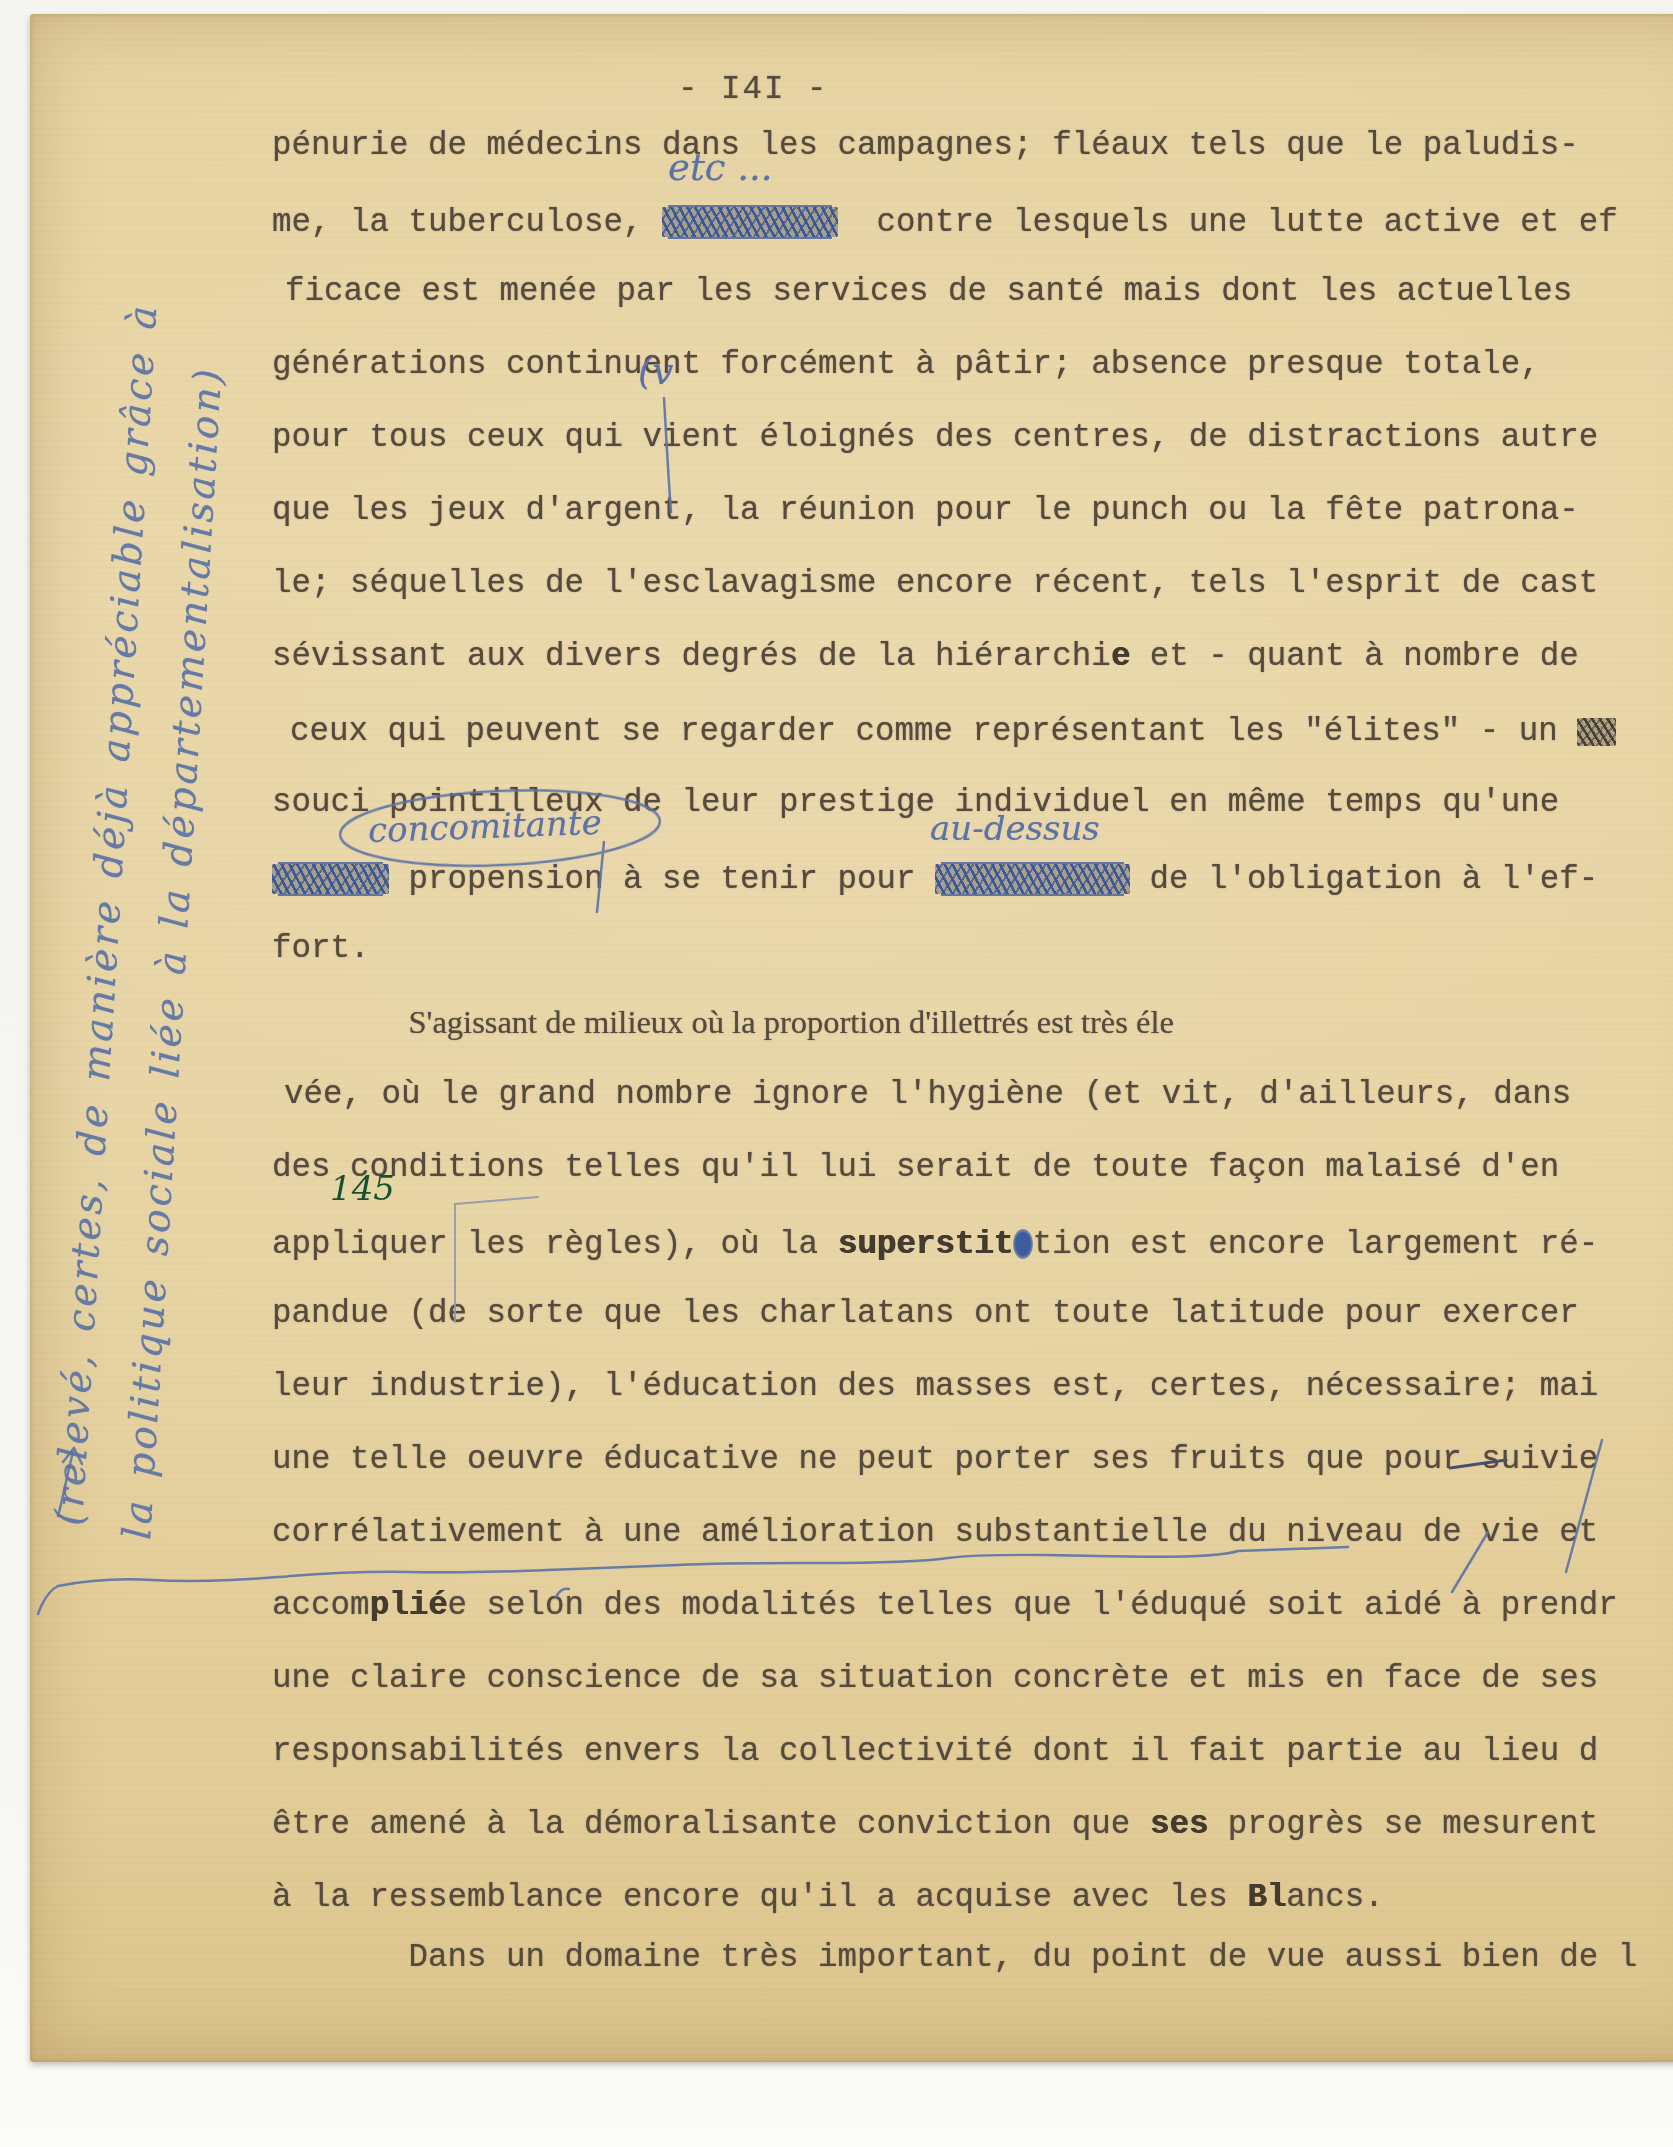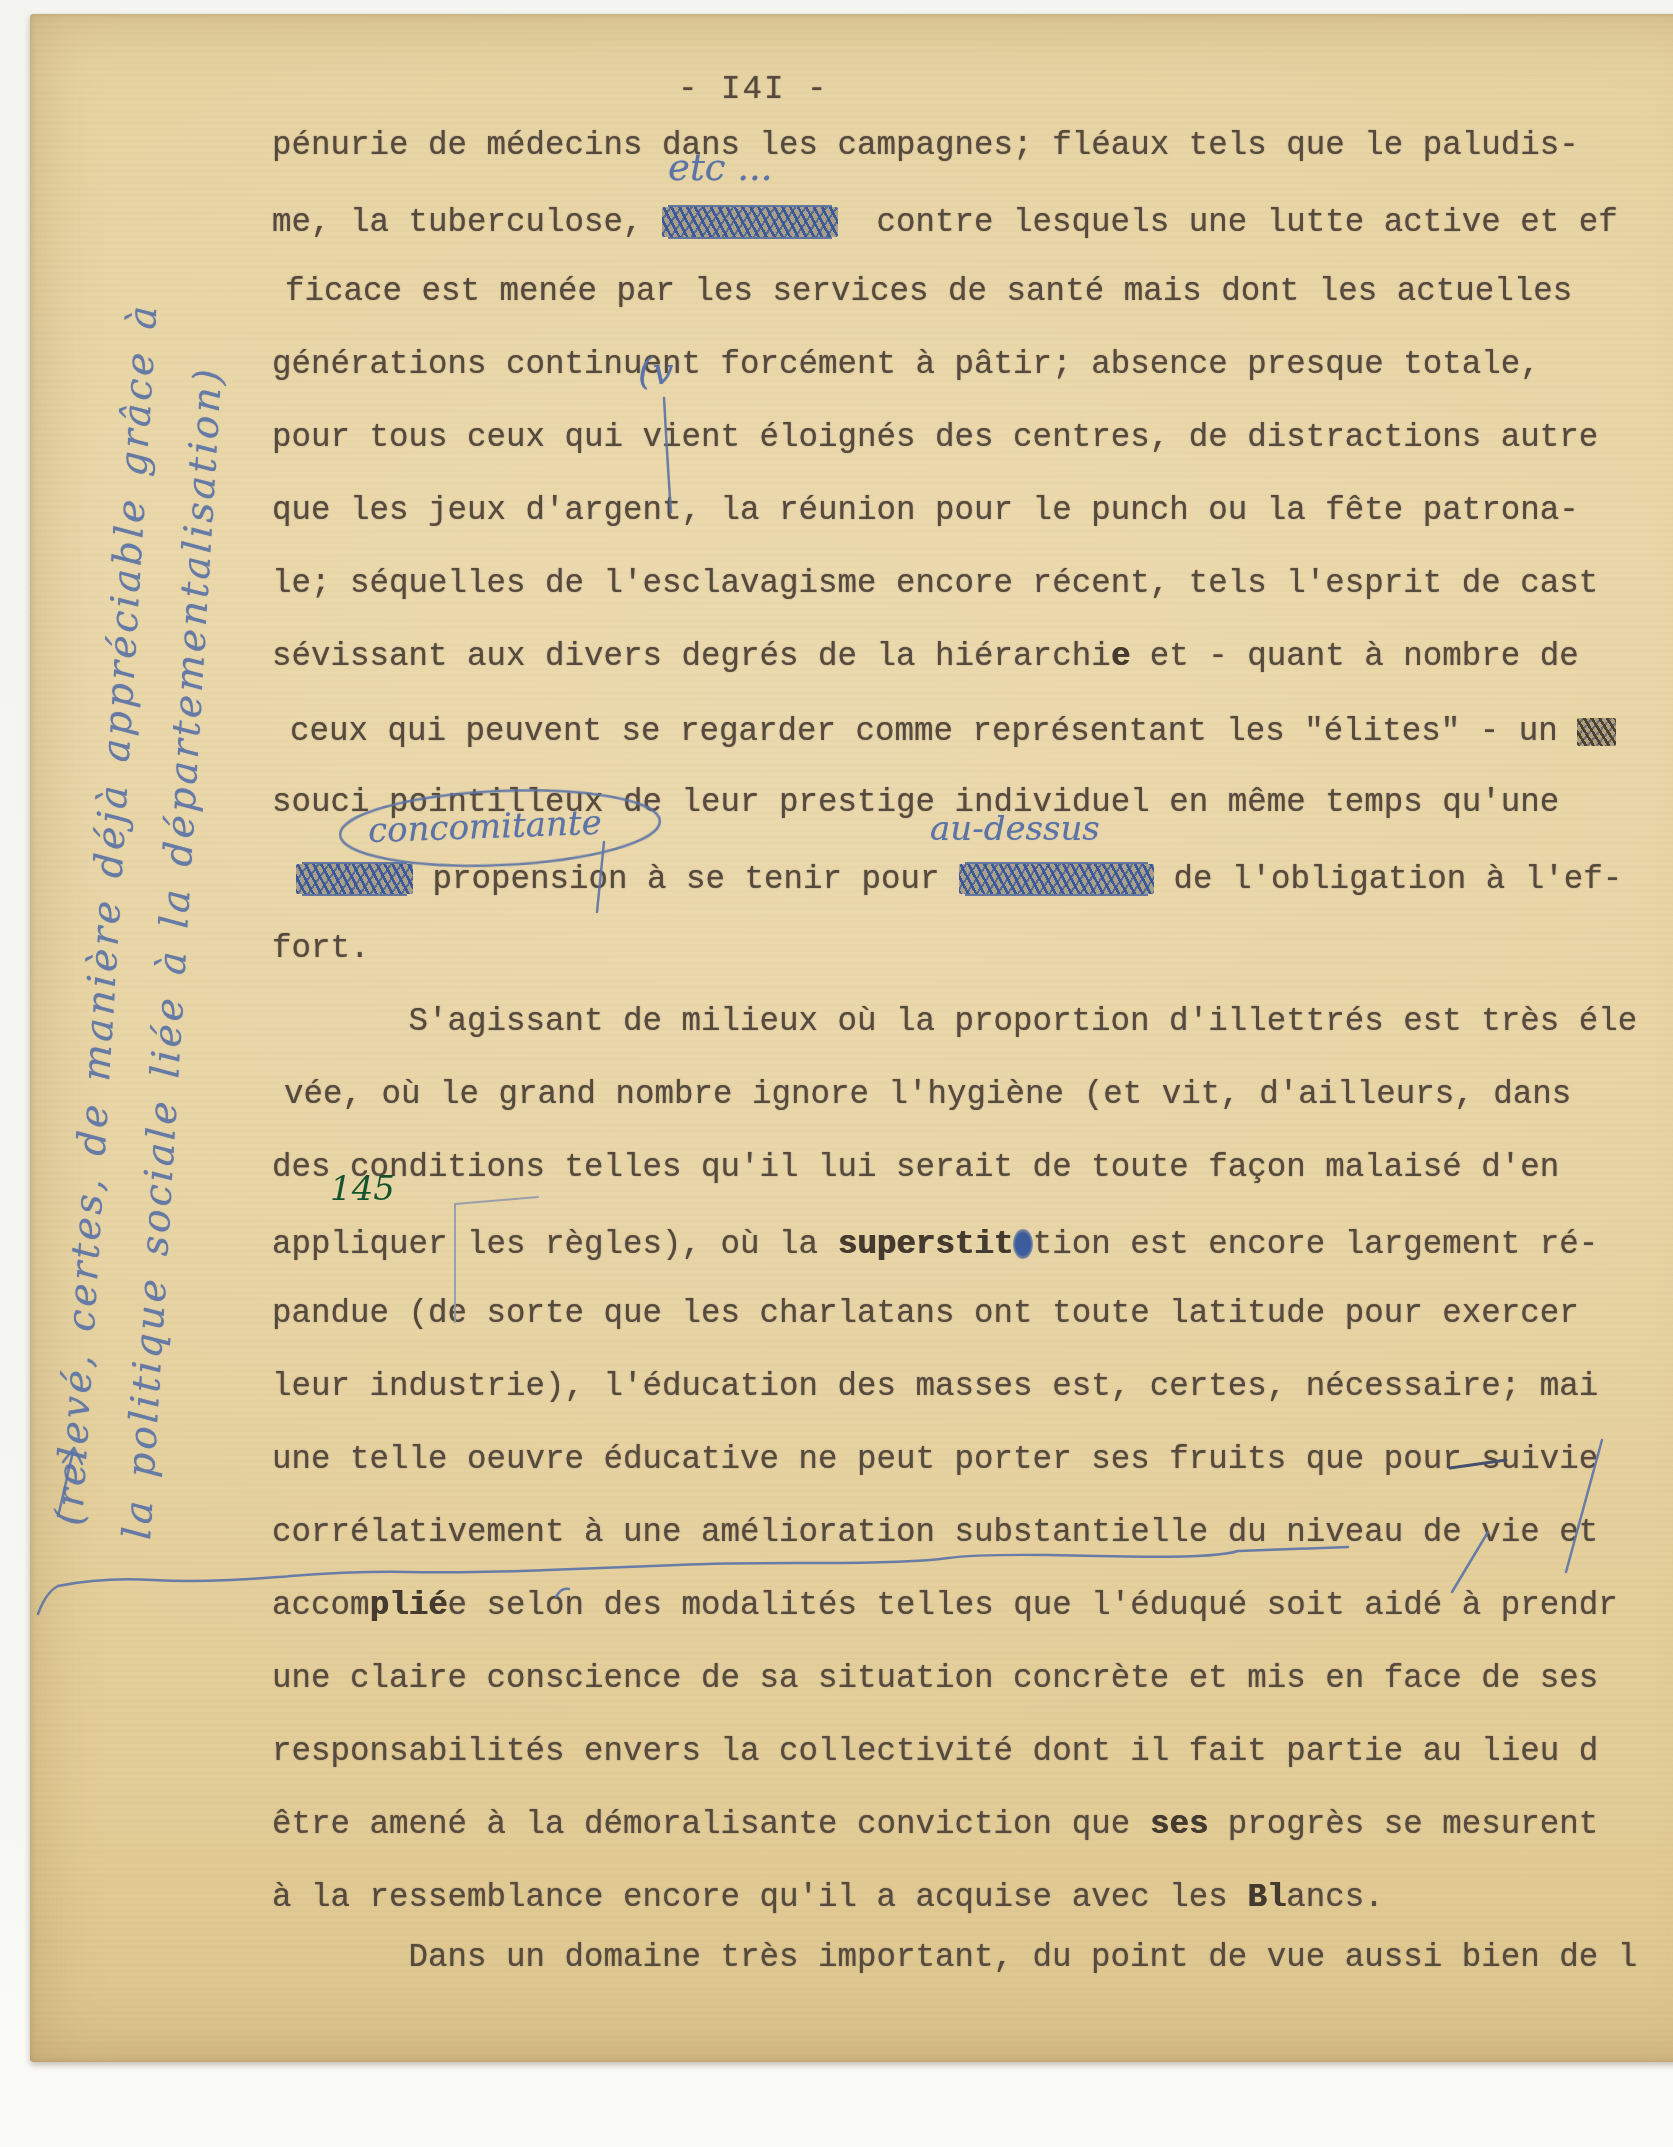--- a/index.html
+++ b/index.html
@@ -74,23 +74,23 @@
     <div class="tline" style="top: 128px; left: 272px;"><span>pénurie de médecins dans les campagnes; fléaux tels que le paludis-</span></div>
     <div class="tline" style="top: 201px; left: 272px;"><span>me, la tuberculose, </span><span class="xout" style="width: 175.5px;"></span><span>  contre lesquels une lutte active et ef</span></div>
     <div class="tline" style="top: 274px; left: 285px;"><span>ficace est menée par les services de santé mais dont les actuelles</span></div>
     <div class="tline" style="top: 347px; left: 272px;"><span>générations continuent forcément à pâtir; absence presque totale,</span></div>
     <div class="tline" style="top: 420px; left: 272px;"><span>pour tous ceux qui vient éloignés des centres, de distractions autre</span></div>
     <div class="tline" style="top: 493px; left: 272px;"><span>que les jeux d'argent, la réunion pour le punch ou la fête patrona-</span></div>
     <div class="tline" style="top: 566px; left: 272px;"><span>le; séquelles de l'esclavagisme encore récent, tels l'esprit de cast</span></div>
     <div class="tline" style="top: 639px; left: 272px;"><span>sévissant aux divers degrés de la hiérarchi</span><span class="ov">e</span><span> et - quant à nombre de</span></div>
     <div class="tline" style="top: 712px; left: 290px; font-family: Liberation Mono, monospace;"><span>ceux qui peuvent se regarder comme représentant les "élites" - un </span><span class="xdark" style="width: 39px;"></span></div>
     <div class="tline" style="top: 785px; left: 272px;"><span>souci pointilleux de leur prestige individuel en même temps qu'une</span></div>
-    <div class="tline" style="top: 858px; left: 272px; margin-left: 24px;"><span class="xout" style="width: 117px;"></span><span> propension à se tenir pour </span><span class="xout" style="width: 195px;"></span><span> de l'obligation à l'ef-</span></div>
+    <div class="tline" style="top: 858px; left: 272px;"><span class="xout" style="width: 117px;"></span><span> propension à se tenir pour </span><span class="xout" style="width: 195px;"></span><span> de l'obligation à l'ef-</span></div>
     <div class="tline" style="top: 931px; left: 272px;"><span>fort.</span></div>
-    <div class="tline" style="top: 1004px; left: 408.5px;"><span>S'agissant de milieux où la proportion d'illettrés est très éle</span></div>
+    <div class="tline" style="top: 1004px; left: 408.5px; font-family: Liberation Serif, serif;"><span>S'agissant de milieux où la proportion d'illettrés est très éle</span></div>
     <div class="tline" style="top: 1077px; left: 272px; margin-left: 12px;"><span>vée, où le grand nombre ignore l'hygiène (et vit, d'ailleurs, dans</span></div>
     <div class="tline" style="top: 1150px; left: 272px;"><span>des conditions telles qu'il lui serait de toute façon malaisé d'en</span></div>
     <div class="tline" style="top: 1223px; left: 272px;"><span>appliquer les règles), où la </span><span class="ov">superstit</span><span class="blot" style="width: 19.5px;"></span><span>tion est encore largement ré-</span></div>
     <div class="tline" style="top: 1296px; left: 272px;"><span>pandue (de sorte que les charlatans ont toute latitude pour exercer</span></div>
     <div class="tline" style="top: 1369px; left: 272px;"><span>leur industrie), l'éducation des masses est, certes, nécessaire; mai</span></div>
     <div class="tline" style="top: 1442px; left: 272px;"><span>une telle oeuvre éducative ne peut porter ses fruits que pour suivie</span></div>
     <div class="tline" style="top: 1515px; left: 272px;"><span>corrélativement à une amélioration substantielle du niveau de vie et</span></div>
     <div class="tline" style="top: 1588px; left: 272px;"><span>accom</span><span class="ov">plié</span><span>e selon des modalités telles que l'éduqué soit aidé à prendr</span></div>
     <div class="tline" style="top: 1661px; left: 272px;"><span>une claire conscience de sa situation concrète et mis en face de ses</span></div>
     <div class="tline" style="top: 1734px; left: 272px;"><span>responsabilités envers la collectivité dont il fait partie au lieu d</span></div>

